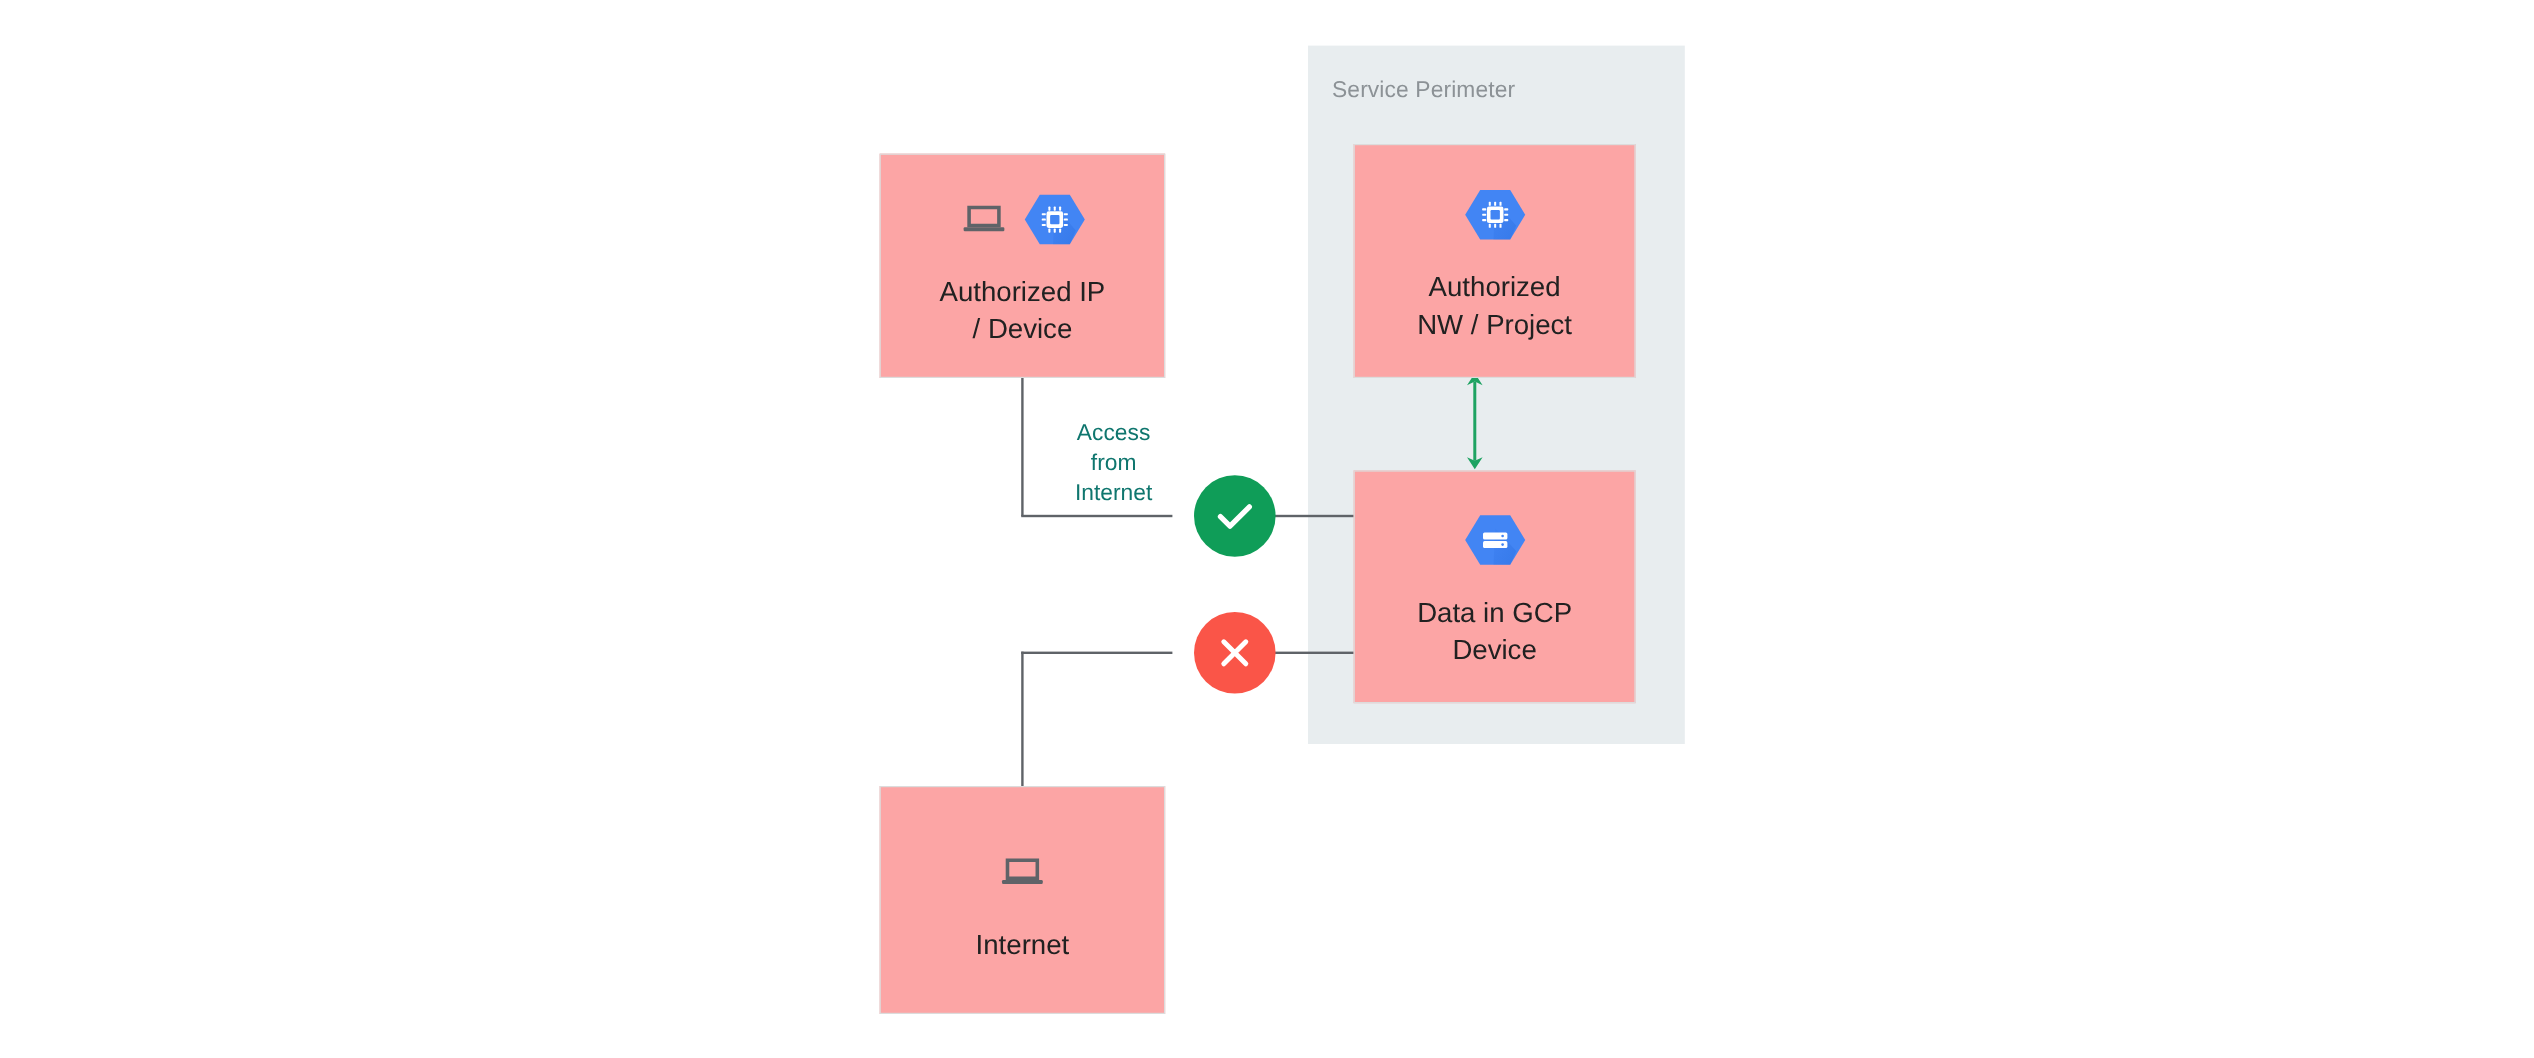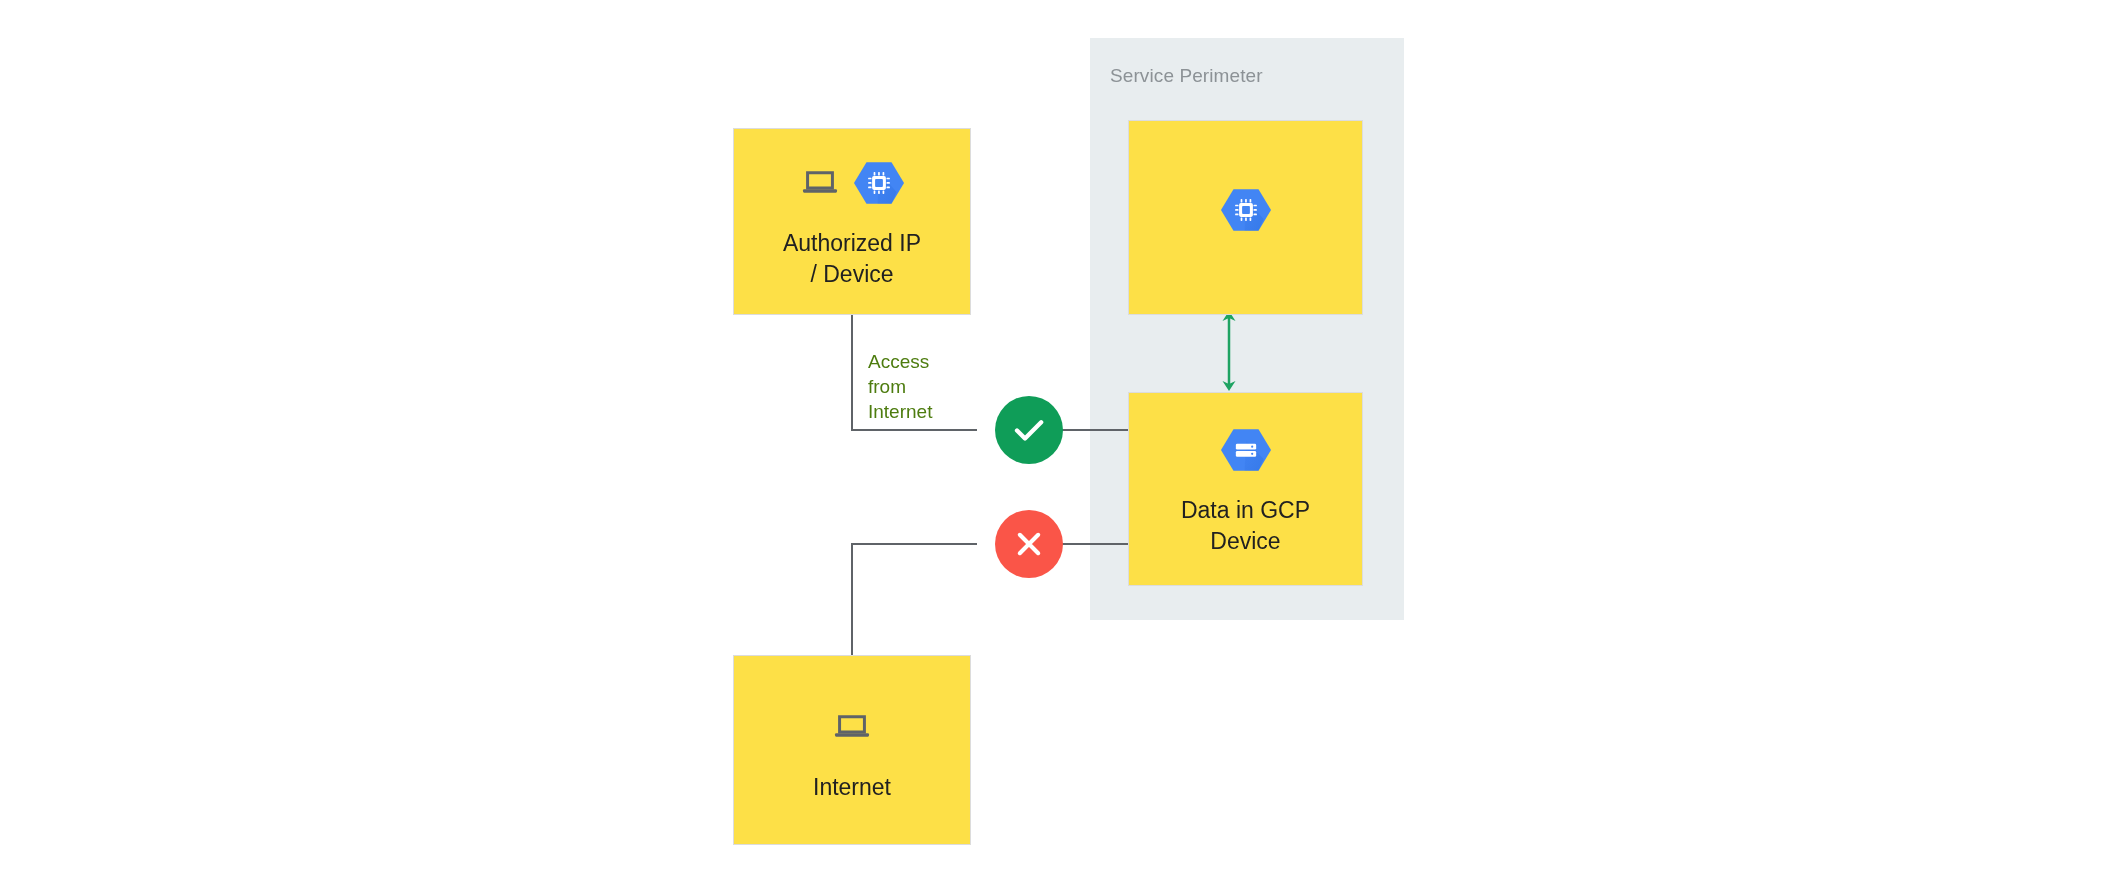--- a/index.html
+++ b/index.html
@@ -36,21 +36,21 @@
     top: 65px;
     font-size: 19px;
     color: #8c9296;
     letter-spacing: 0.1px;
     white-space: nowrap;
   }
 
   
   .node {
     position: absolute;
-    background: #fde047;
+    background: #fca5a5;
     border: 1px solid #dcdcdc;
     box-sizing: border-box;
     display: flex;
     flex-direction: column;
     align-items: center;
     justify-content: center;
   }
   .node-icons {
     display: flex;
     flex-direction: row;
@@ -119,22 +119,22 @@
     justify-content: center;
   }
   #badge-allow { left: 995px; top: 396px; background: #0f9d58; }
   #badge-deny  { left: 995px; top: 510px; background: #fa5548; }
 
   
   .conn-label {
     position: absolute;
     font-size: 19px;
     line-height: 1.31;
-    color: #4d7c0f;
-    text-align: left;
+    color: #0f766e;
+    text-align: center;
     white-space: pre-line;
   }
   #label-access-from-internet { left: 868px; top: 350px; width: 120px; }
   #label-valid-credential     { left: 808px; top: 480px; width: 250px; }
 
   
   #arrow-nw-data {
     position: absolute;
     left: 1217px;
     top: 308px;
@@ -226,20 +226,22 @@
           <rect x="36.4" y="41.2" width="2.1" height="4.2" rx="0.7"></rect>
           <rect x="18.6" y="25.4" width="4.2" height="2.1" rx="0.7"></rect>
           <rect x="18.6" y="30.9" width="4.2" height="2.1" rx="0.7"></rect>
           <rect x="18.6" y="36.4" width="4.2" height="2.1" rx="0.7"></rect>
           <rect x="41.2" y="25.4" width="4.2" height="2.1" rx="0.7"></rect>
           <rect x="41.2" y="30.9" width="4.2" height="2.1" rx="0.7"></rect>
           <rect x="41.2" y="36.4" width="4.2" height="2.1" rx="0.7"></rect>
         </g>
       </svg>
     </div>
+    <div class="node-label">Authorized
+NW / Project</div>
   </div>
 
   <div class="node" id="node-data-gcp">
     <div class="node-icons">
       <svg class="hex-icon" viewBox="0 0 64 64">
         <defs>
           <linearGradient id="hexshadeC" x1="0" y1="0" x2="1" y2="1">
             <stop offset="0%" stop-color="#3a7bf0" stop-opacity="0.22"></stop>
             <stop offset="100%" stop-color="#1a5fd0" stop-opacity="0.30"></stop>
           </linearGradient>

